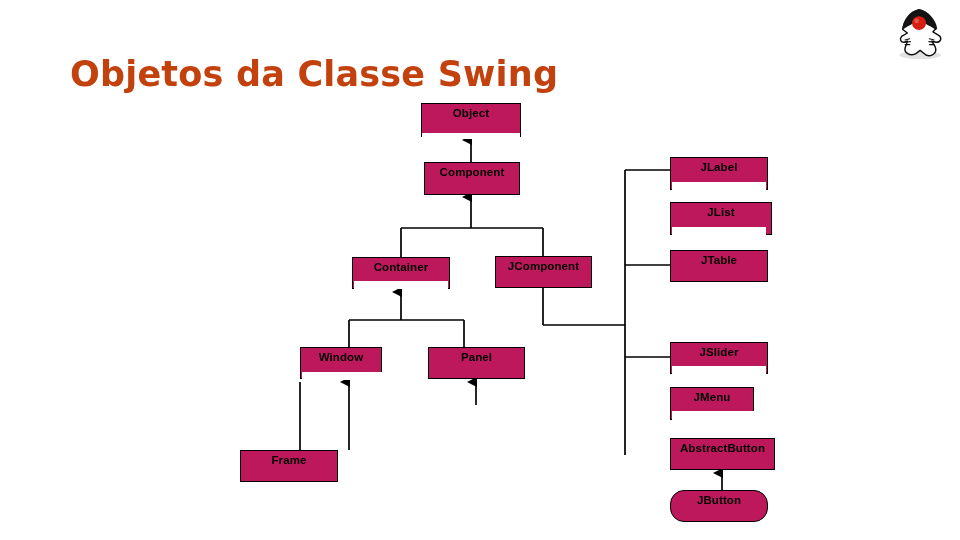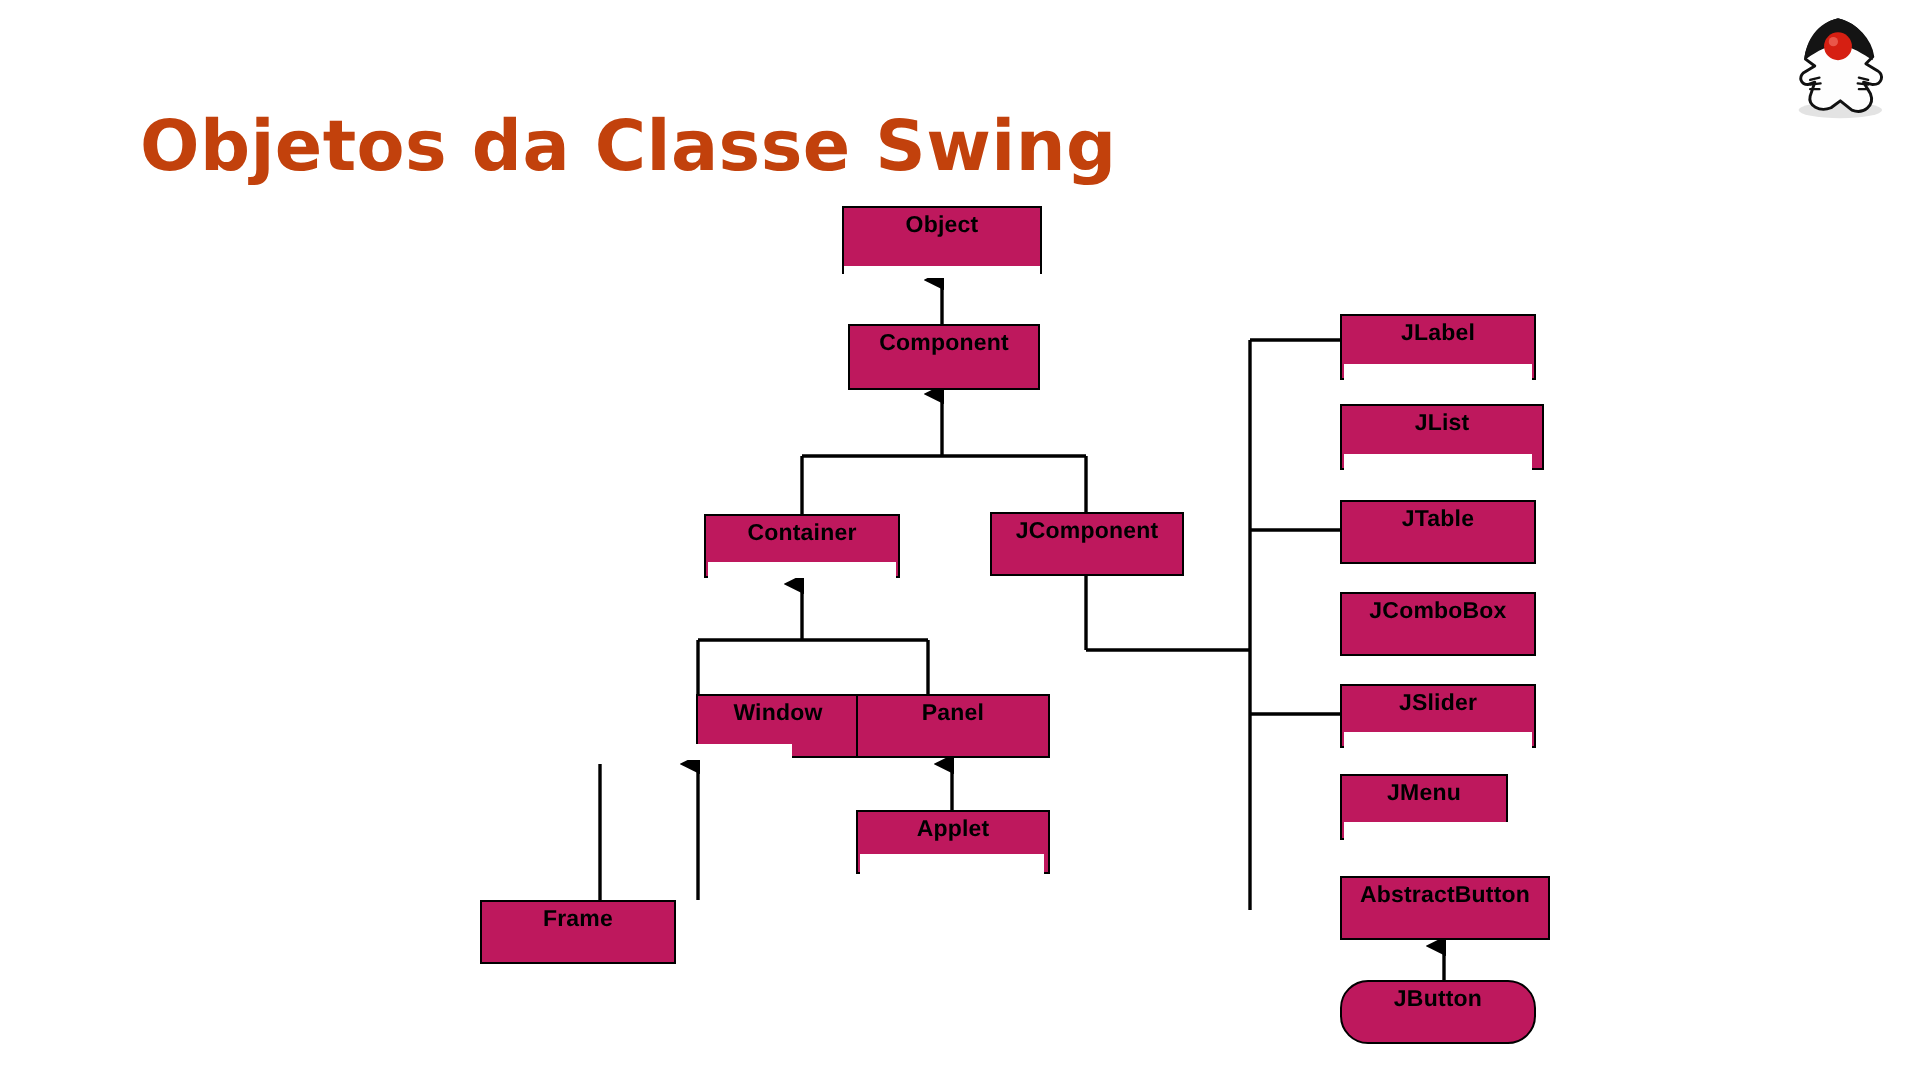--- a/index.html
+++ b/index.html
@@ -146,52 +146,46 @@
     </div>
 
     <div class="node" style="left:352px; top:257px; width:98px; height:32px;">
       <span>Container</span>
     </div>
 
     <div class="node" style="left:495px; top:256px; width:97px; height:32px;">
       <span>JComponent</span>
     </div>
 
-    <div class="node" style="left:300px; top:347px; width:82px; height:32px;margin-left:48px;">
+    <div class="node" style="left:300px; top:347px; width:82px; height:32px;">
       <span>Window</span>
     </div>
 
     <div class="node" style="left:428px; top:347px; width:97px; height:32px;">
       <span>Panel</span>
     </div>
 
-    <div class="node" style="left:428px; top:405px; width:97px; height:32px;">
-      <span>Applet</span>
-    </div>
 
     <div class="node" style="left:240px; top:450px; width:98px; height:32px;">
       <span>Frame</span>
     </div>
 
 
     <div class="node" style="left:670px; top:157px; width:98px; height:33px;">
       <span>JLabel</span>
     </div>
 
     <div class="node" style="left:670px; top:202px; width:102px; height:33px;">
       <span>JList</span>
     </div>
 
     <div class="node" style="left:670px; top:250px; width:98px; height:32px;">
       <span>JTable</span>
     </div>
 
-    <div class="node" style="left:670px; top:296px; width:98px; height:32px;">
-      <span>JComboBox</span>
-    </div>
 
     <div class="node" style="left:670px; top:342px; width:98px; height:32px;">
       <span>JSlider</span>
     </div>
 
     <div class="node" style="left:670px; top:387px; width:84px; height:33px;">
       <span>JMenu</span>
     </div>
 
     <div class="node" style="left:670px; top:438px; width:105px; height:32px;">

